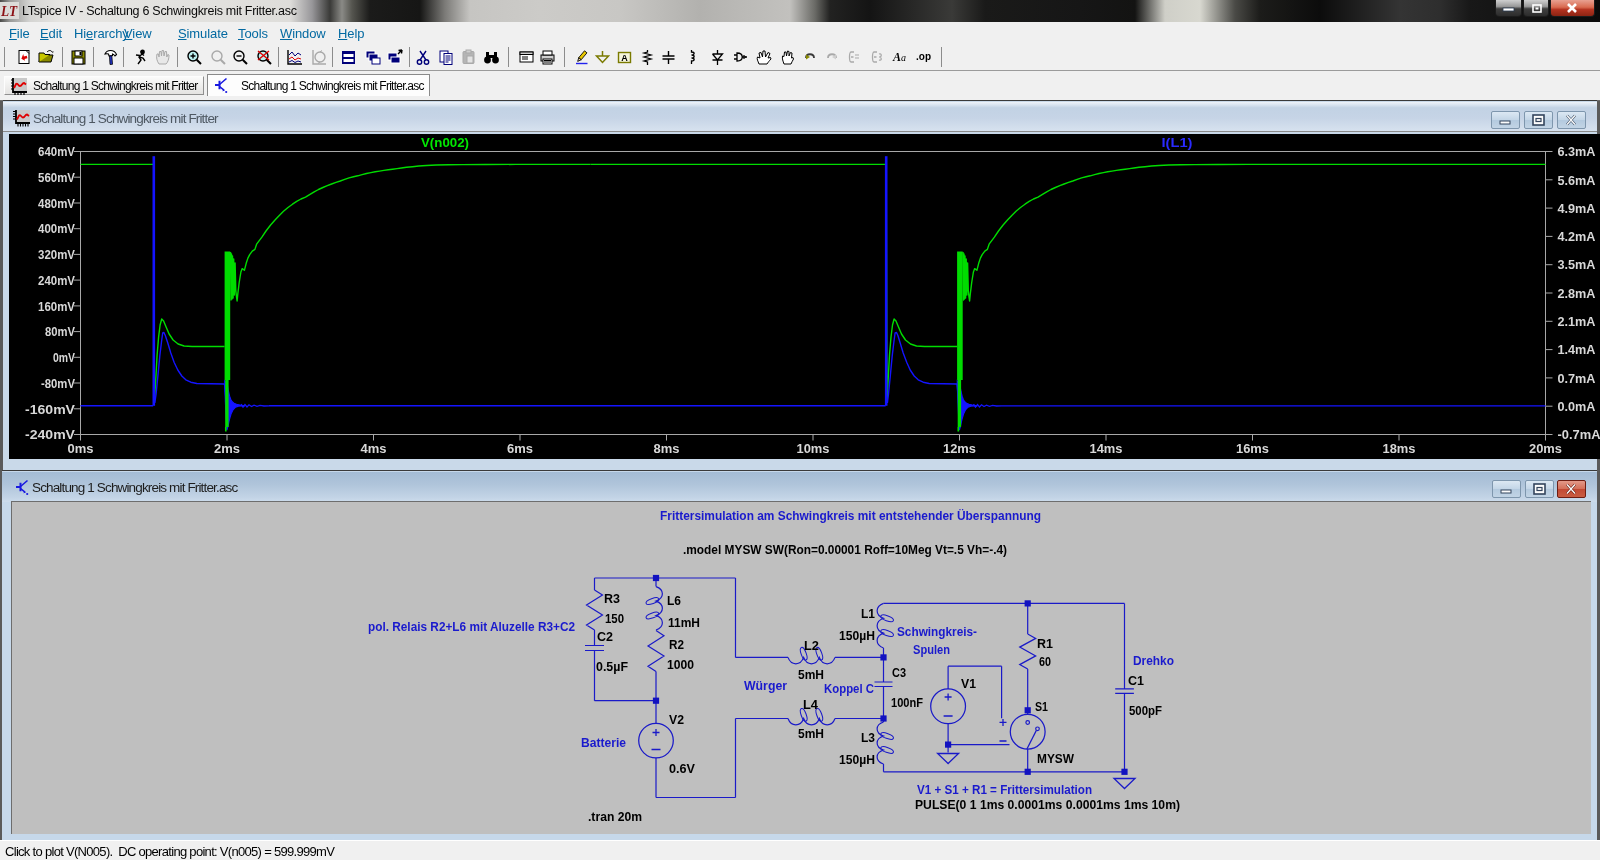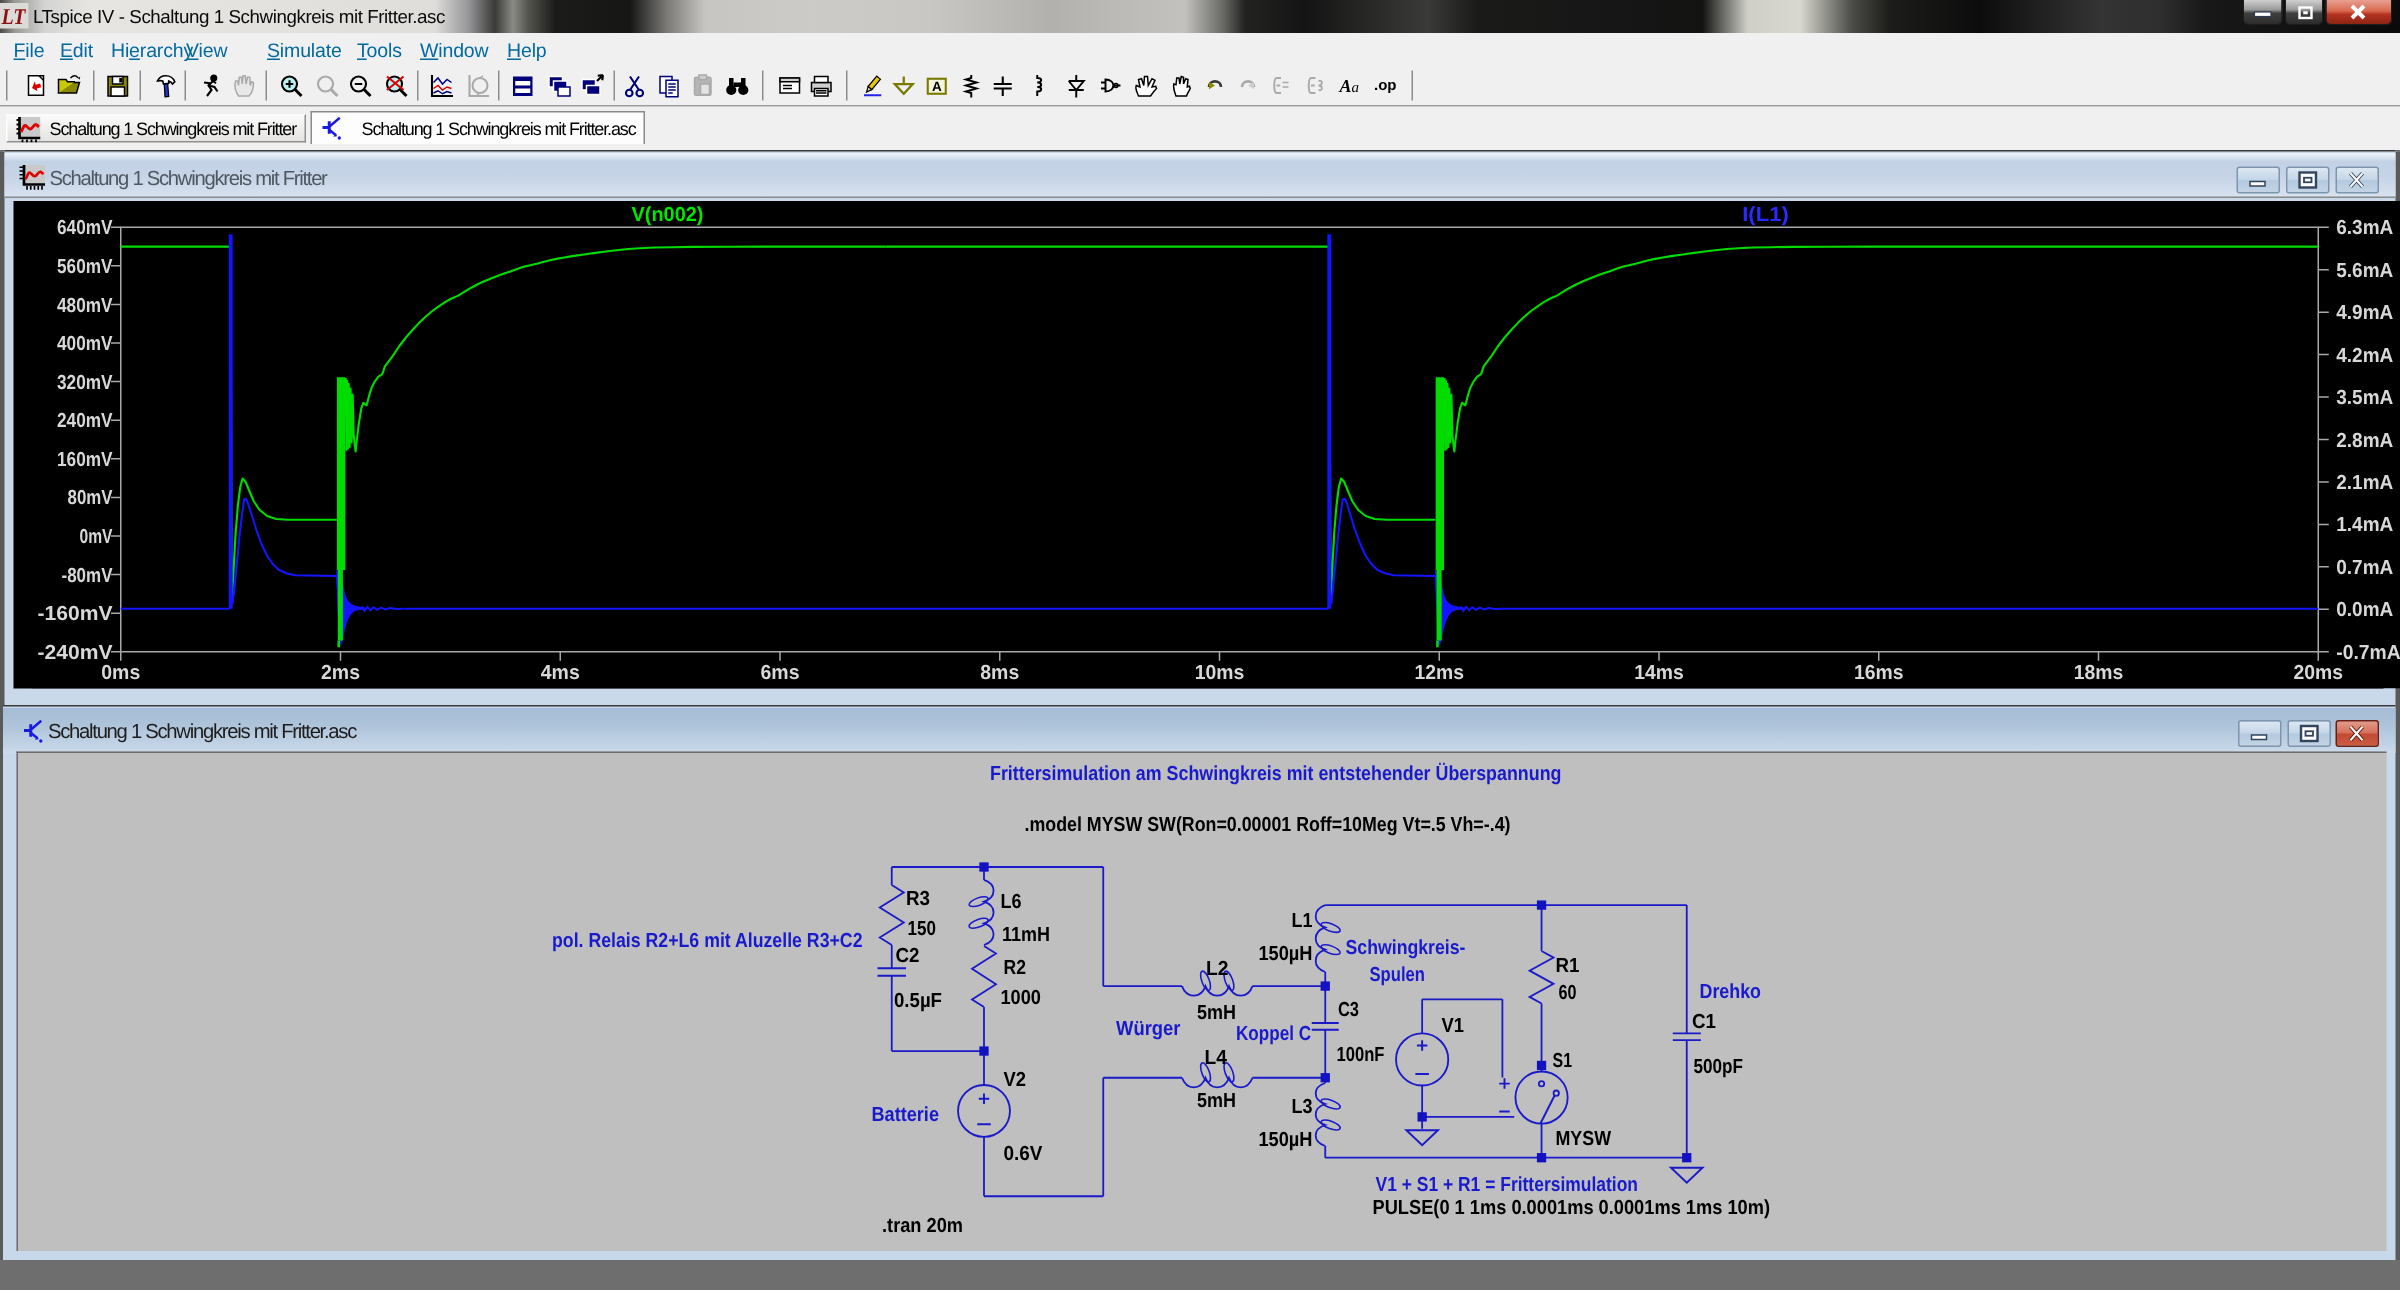--- a/index.html
+++ b/index.html
@@ -76,21 +76,21 @@
   #statusbar div { position:absolute; left:5px; top:3px; font-size:13px; color:#000; letter-spacing:-0.7px; }
 </style>
 </head>
 <body>
 <div id="app">
   <div class="abs" id="titlebar">
     <svg class="abs" style="left:0px;top:2px" width="20" height="18" viewBox="0 0 20 18">
       <rect x="0" y="0" width="19" height="17" fill="#dcdbd8"></rect>
       <text x="1" y="14" font-size="15" font-style="italic" font-weight="bold" fill="#8c1014" font-family="Liberation Serif" textLength="16" lengthAdjust="spacingAndGlyphs">LT</text>
     </svg>
-    <div class="tt">LTspice IV - Schaltung 1 Schwingkreis mit Fritter.asc</div>
+    <div class="tt">LTspice IV - Schaltung 6 Schwingkreis mit Fritter.asc</div>
     <div class="mbtn" style="left:1495px;width:27px;"><svg width="25" height="15">
           <rect x="7" y="8" width="11" height="3" fill="#fff" stroke="#2a3b52" stroke-width="0.8"></rect>
         </svg></div>
     <div class="mbtn" style="left:1523px;width:26px;"><svg width="24" height="15">
           <rect x="9" y="5" width="8" height="7" fill="none" stroke="#fff" stroke-width="1.6"></rect>
           <rect x="11.5" y="7.5" width="3" height="2" fill="#fff"></rect>
         </svg></div>
     <div class="mbtn red" style="left:1550px;width:45px;"><svg width="43" height="15">
           <path d="M17 4 L25 12 M25 4 L17 12" stroke="#fff" stroke-width="2.6"></path>
         </svg></div>
@@ -512,13 +512,16 @@
 <text x="744" y="690" font-size="13.5" font-weight="bold" fill="#1a1acd" text-anchor="start" textLength="43" lengthAdjust="spacingAndGlyphs">Würger</text>
 <text x="824" y="693" font-size="13.5" font-weight="bold" fill="#1a1acd" text-anchor="start" textLength="50" lengthAdjust="spacingAndGlyphs">Koppel C</text>
 <text x="897" y="636" font-size="13.5" font-weight="bold" fill="#1a1acd" text-anchor="start" textLength="80" lengthAdjust="spacingAndGlyphs">Schwingkreis-</text>
 <text x="913" y="654" font-size="13.5" font-weight="bold" fill="#1a1acd" text-anchor="start" textLength="37" lengthAdjust="spacingAndGlyphs">Spulen</text>
 <text x="1133" y="665" font-size="13.5" font-weight="bold" fill="#1a1acd" text-anchor="start" textLength="41" lengthAdjust="spacingAndGlyphs">Drehko</text>
 <text x="917" y="794" font-size="13.5" font-weight="bold" fill="#1a1acd" text-anchor="start" textLength="175" lengthAdjust="spacingAndGlyphs">V1 + S1 + R1 = Frittersimulation</text>
 </svg></div>
     </div>
   </div>
 
+  <div class="abs" id="statusbar">
+    <div>Click to plot V(N005).&nbsp; DC operating point: V(n005) = 599.999mV</div>
+  </div>
 </div>
 
 </body></html>

